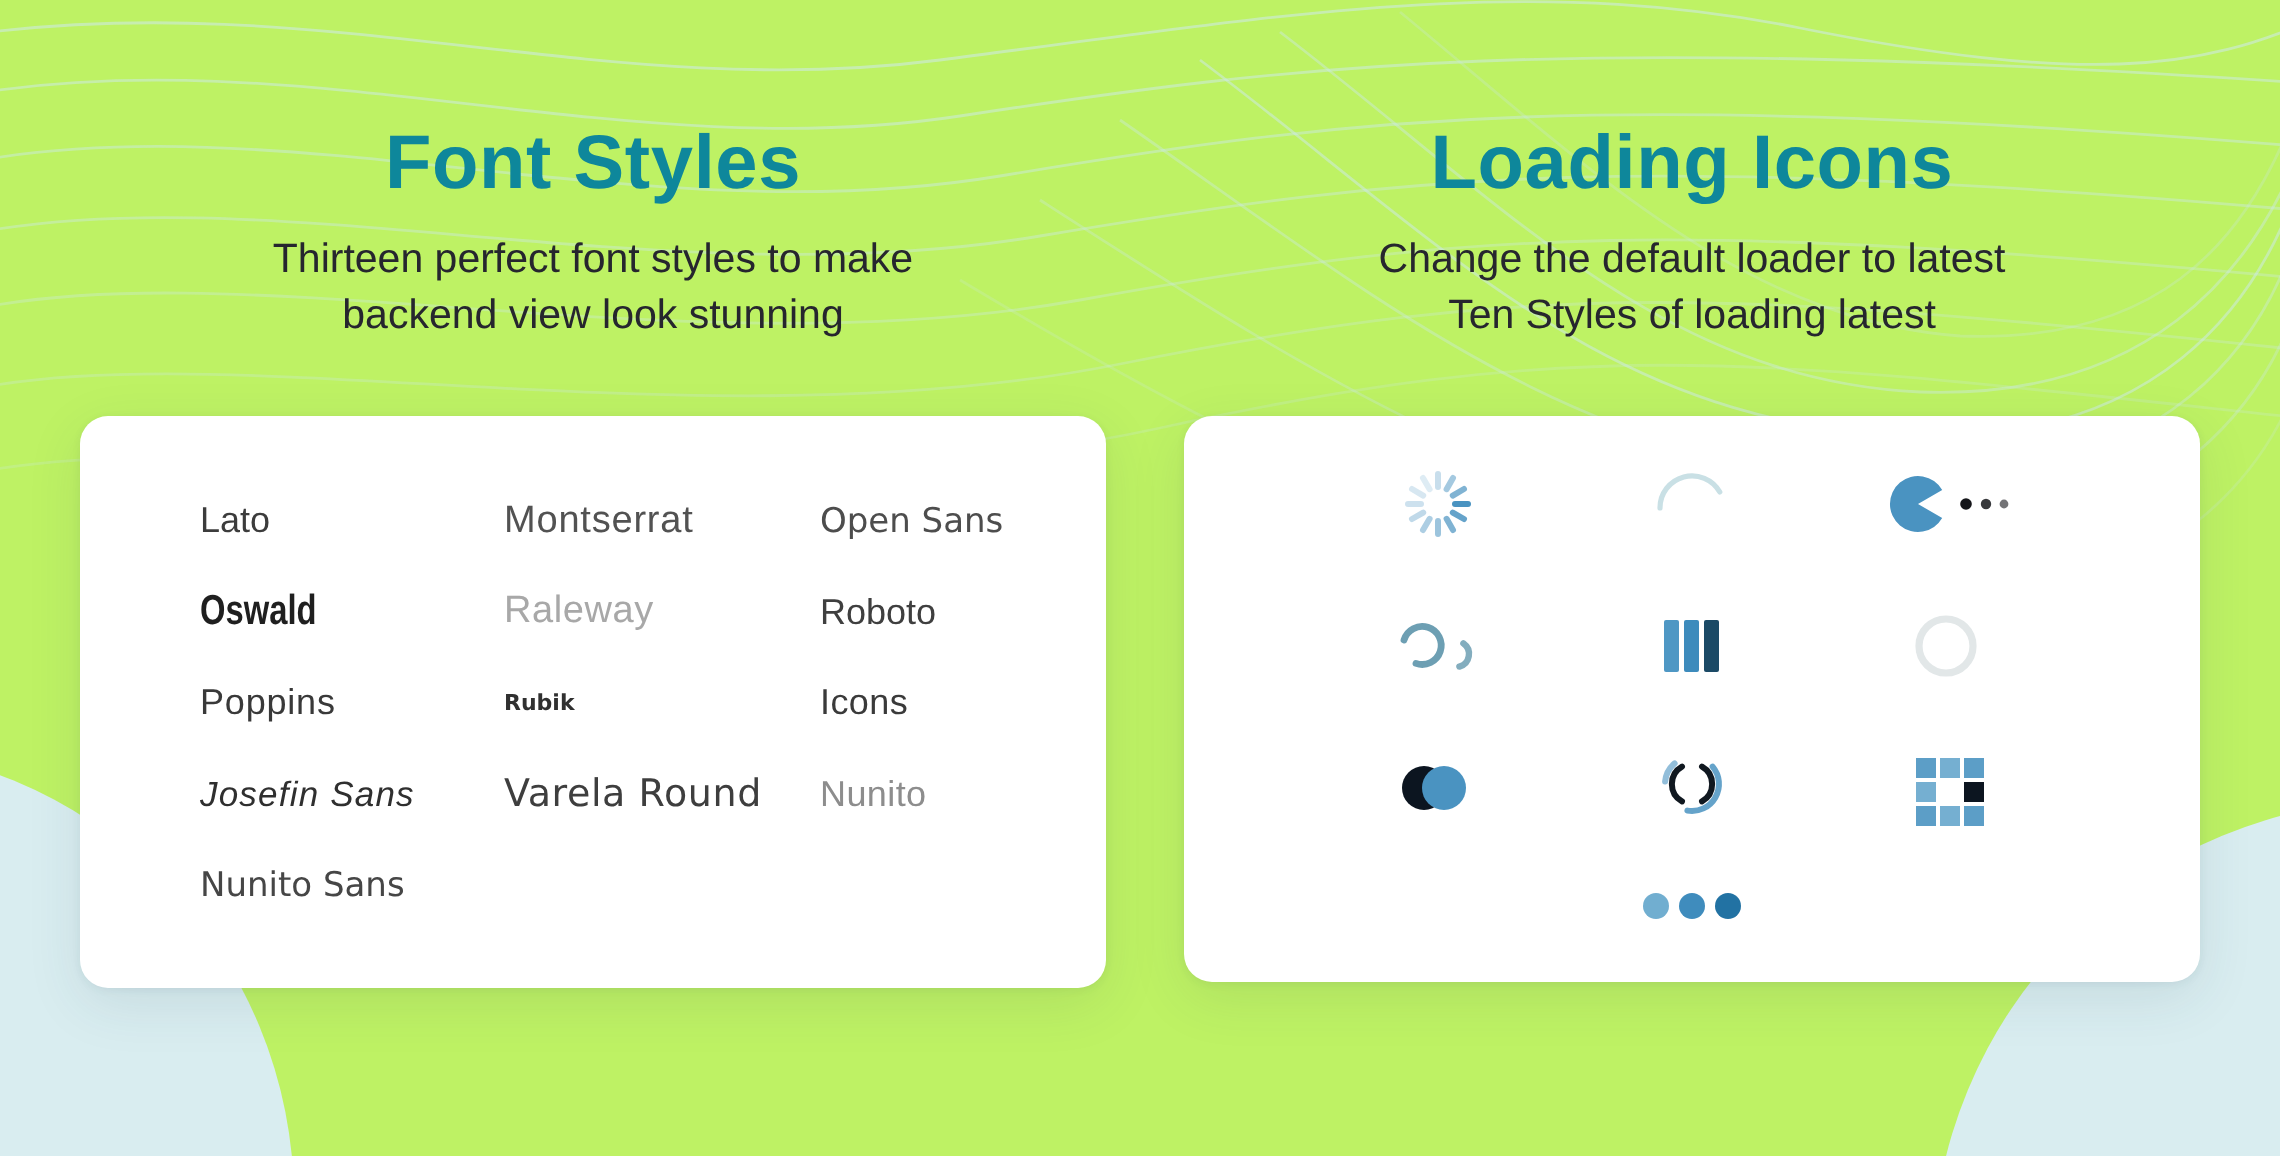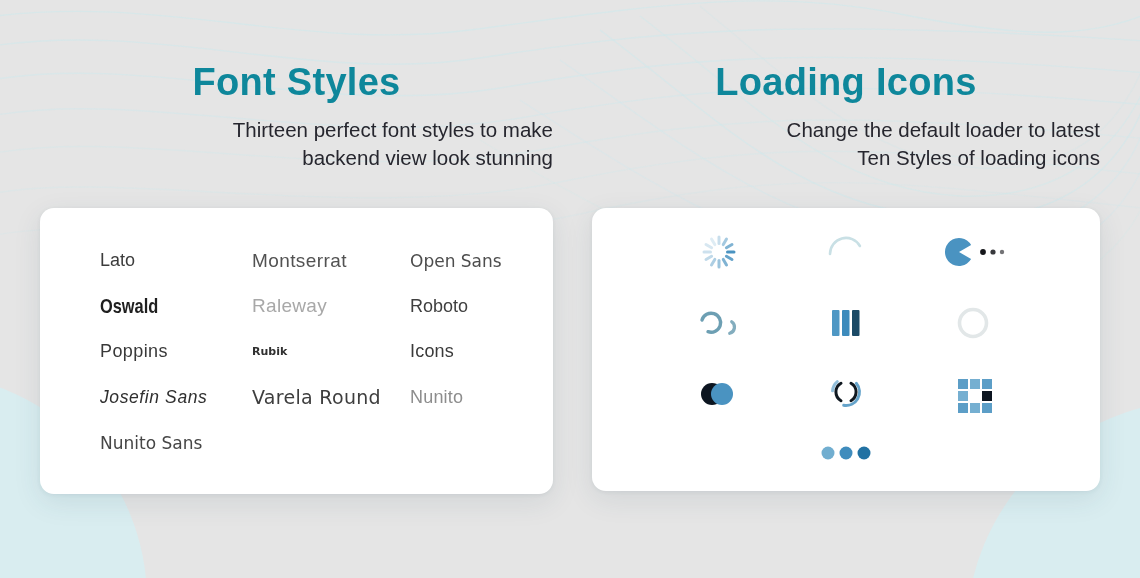--- a/index.html
+++ b/index.html
@@ -1,36 +1,36 @@
 <!DOCTYPE html>
 <html><head>
 <meta charset="utf-8">
 <style>
   html,body { margin:0; padding:0; background:#ffffff; }
   .stage {
     position:relative; width:1140px; height:578px; overflow:hidden;
-    background:#e5e5e5; font-family:"Liberation Sans", sans-serif;
+    background:#bef264; font-family:"Liberation Sans", sans-serif;
   }
   
   .waves { position:absolute; left:0; top:0; pointer-events:none; }
   
   .blob { position:absolute; border-radius:50%; background:#d9edf0; }
   .blob-left  { width:454px; height:454px; left:-307px; top:373px; }
   .blob-right { width:470px; height:470px; left:966px;  top:400px; }
 
   .col { position:absolute; top:0; }
   .col-left  { left:40px;  width:513px; }
   .col-right { left:592px; width:508px; }
 
   .section-title {
     margin:60px 0 0; text-align:center; font-size:38px; line-height:44px;
     font-weight:700; color:#0e879b; letter-spacing:.3px;
   }
   .section-subtitle {
-    margin:12px 0 0; text-align:right; font-size:20.5px; line-height:28px;
+    margin:12px 0 0; text-align:center; font-size:20.5px; line-height:28px;
     color:#26262e; font-weight:500;
   }
   .card {
     margin-top:36px; background:#ffffff; border-radius:14px;
     box-shadow:0 8px 28px rgba(40,70,90,.10), 0 1px 4px rgba(40,70,90,.07);
     position:relative;
   }
 
   
   .font-card { height:286px; box-sizing:border-box; padding:30px 0 0 60px; display:flex; }
@@ -118,21 +118,21 @@
         <div class="font-name f-inter">Icons</div>
         <div class="font-name f-manrope">Nunito</div>
       </div>
     </div>
   </div>
 
   <div class="col col-right">
     <h1 class="section-title">Loading Icons</h1>
     <div class="section-subtitle">
       <div>Change the default loader to latest</div>
-      <div>Ten Styles of loading icons</div>
+      <div>Ten Styles of loading latest</div>
     </div>
 
     <div class="card loader-card">
 
       <div class="loader-cell">
         <svg width="44" height="44" viewBox="0 0 44 44" fill="none" stroke="#4a93c1" stroke-width="3" stroke-linecap="round">
           <line x1="30.5" y1="22" x2="37" y2="22" opacity="1"></line>
           <line x1="29.4" y1="26.3" x2="35" y2="29.5" opacity=".85"></line>
           <line x1="26.3" y1="29.4" x2="29.5" y2="35" opacity=".7"></line>
           <line x1="22" y1="30.5" x2="22" y2="37" opacity=".55"></line>

